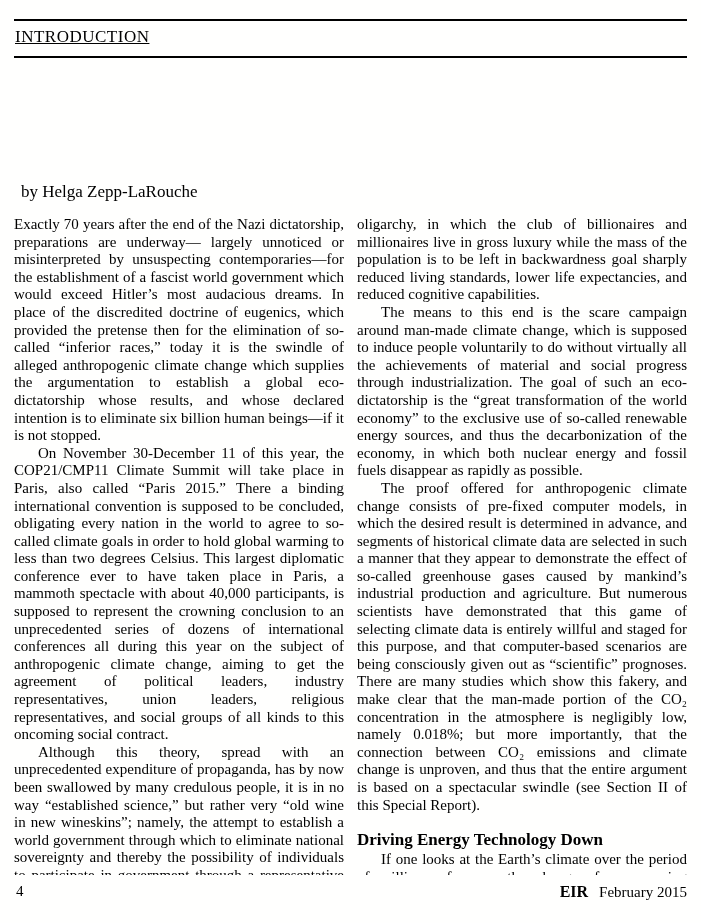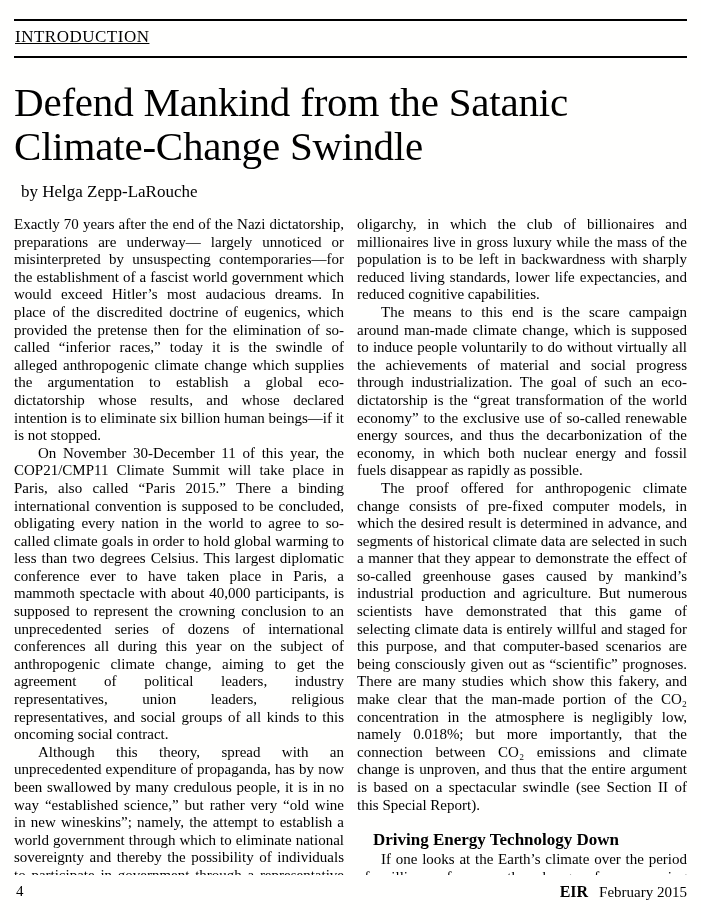--- a/index.html
+++ b/index.html
@@ -61,21 +61,21 @@
     line-height: 17.6px;
     text-align: justify;
     hyphens: auto;
     -webkit-hyphens: auto;
   }
   .col p { margin: 0; text-indent: 24px; }
   .col p.no-indent { text-indent: 0; }
   .section-heading {
     font-size: 17px;
     font-weight: bold;
-    margin: 16px 0 1px 16px;
+    margin: 16px 0 1px 0;
     text-align: left;
     text-indent: 0;
     line-height: 20px;
   }
   .footer-page-num {
     position: absolute;
     left: 16px;
     top: 883px;
     font-size: 15px;
   }
@@ -94,32 +94,31 @@
 </style>
 </head>
 <body>
 
 <div class="page">
 
   <div class="rule rule-top"></div>
   <div class="kicker">INTRODUCTION</div>
   <div class="rule rule-kicker-bottom"></div>
 
-  <h1 class="title" style="font-weight: normal; margin: 0;">Defend Mankind from the Satanic Climate-Change Swindle</h1>
 
   <div class="byline">by Helga Zepp-LaRouche</div>
 
   <div class="columns">
     <div class="col">
       <p class="no-indent">Exactly 70 years after the end of the Nazi dictatorship, preparations are underway— largely unnoticed or misinterpreted by unsuspecting contemporaries—for the establishment of a fascist world government which would exceed Hitler’s most audacious dreams. In place of the discredited doctrine of eugenics, which provided the pretense then for the elimination of so-called “inferior races,” today it is the swindle of alleged anthropogenic climate change which supplies the argumentation to establish a global eco-dictatorship whose results, and whose declared intention is to eliminate six billion human beings—if it is not stopped.</p>
       <p>On November 30-December 11 of this year, the COP21/CMP11 Climate Summit will take place in Paris, also called “Paris 2015.” There a binding international convention is supposed to be concluded, obligating every nation in the world to agree to so-called climate goals in order to hold global warming to less than two degrees Celsius. This largest diplomatic conference ever to have taken place in Paris, a mammoth spectacle with about 40,000 participants, is supposed to represent the crowning conclusion to an unprecedented series of dozens of international conferences all during this year on the subject of anthropogenic climate change, aiming to get the agreement of political leaders, industry representatives, union leaders, religious representatives, and social groups of all kinds to this oncoming social contract.</p>
       <p>Although this theory, spread with an unprecedented expenditure of propaganda, has by now been swallowed by many credulous people, it is in no way “established science,” but rather very “old wine in new wineskins”; namely, the attempt to establish a world government through which to eliminate national sovereignty and thereby the possibility of individuals to participate in government through a representative system. In its place is intended to be a kind of modern feudal</p>
     </div>
     <div class="col">
-      <p class="no-indent">oligarchy, in which the club of billionaires and millionaires live in gross luxury while the mass of the population is to be left in backwardness with sharply reduced living standards, lower life expectancies, and reduced cognitive capabilities.</p>
+      <p class="no-indent">oligarchy, in which the club of billionaires and millionaires live in gross luxury while the mass of the population is to be left in backwardness goal sharply reduced living standards, lower life expectancies, and reduced cognitive capabilities.</p>
       <p>The means to this end is the scare campaign around man-made climate change, which is supposed to induce people voluntarily to do without virtually all the achievements of material and social progress through industrialization. The goal of such an eco-dictatorship is the “great transformation of the world economy” to the exclusive use of so-called renewable energy sources, and thus the decarbonization of the economy, in which both nuclear energy and fossil fuels disappear as rapidly as possible.</p>
       <p>The proof offered for anthropogenic climate change consists of pre-fixed computer models, in which the desired result is determined in advance, and segments of historical climate data are selected in such a manner that they appear to demonstrate the effect of so-called greenhouse gases caused by mankind’s industrial production and agriculture. But numerous scientists have demonstrated that this game of selecting climate data is entirely willful and staged for this purpose, and that computer-based scenarios are being consciously given out as “scientific” prognoses. There are many studies which show this fakery, and make clear that the man-made portion of the CO₂ concentration in the atmosphere is negligibly low, namely 0.018%; but more importantly, that the connection between CO₂ emissions and climate change is unproven, and thus that the entire argument is based on a spectacular swindle (see Section II of this Special Report).</p>
       <h2 class="section-heading">Driving Energy Technology Down</h2>
       <p>If one looks at the Earth’s climate over the period of millions of years, the changes from warming periods, ice ages, interglacial periods, little ice ages, rewarming</p>
     </div>
   </div>
 
   <div class="footer-page-num">4</div>
   <div class="footer-right">
     <span class="pub">EIR</span><span>February 2015</span>

